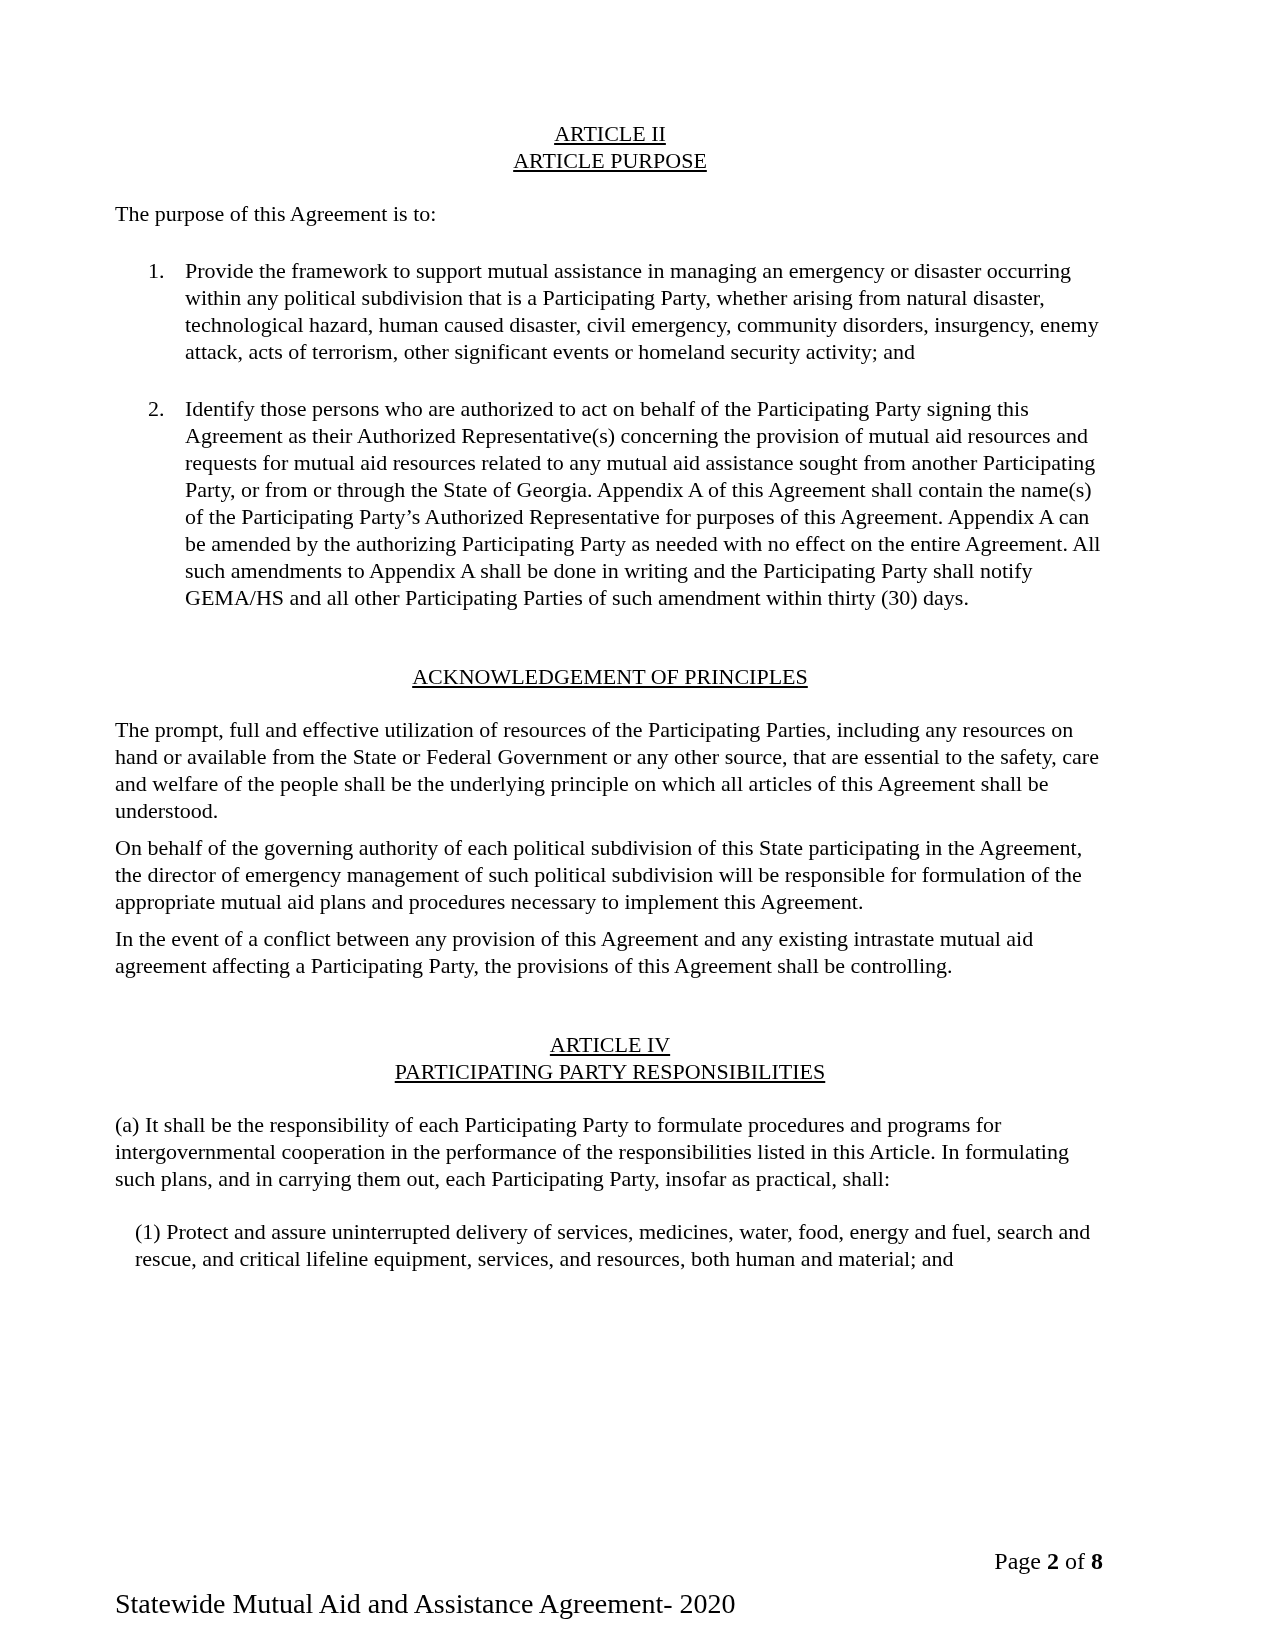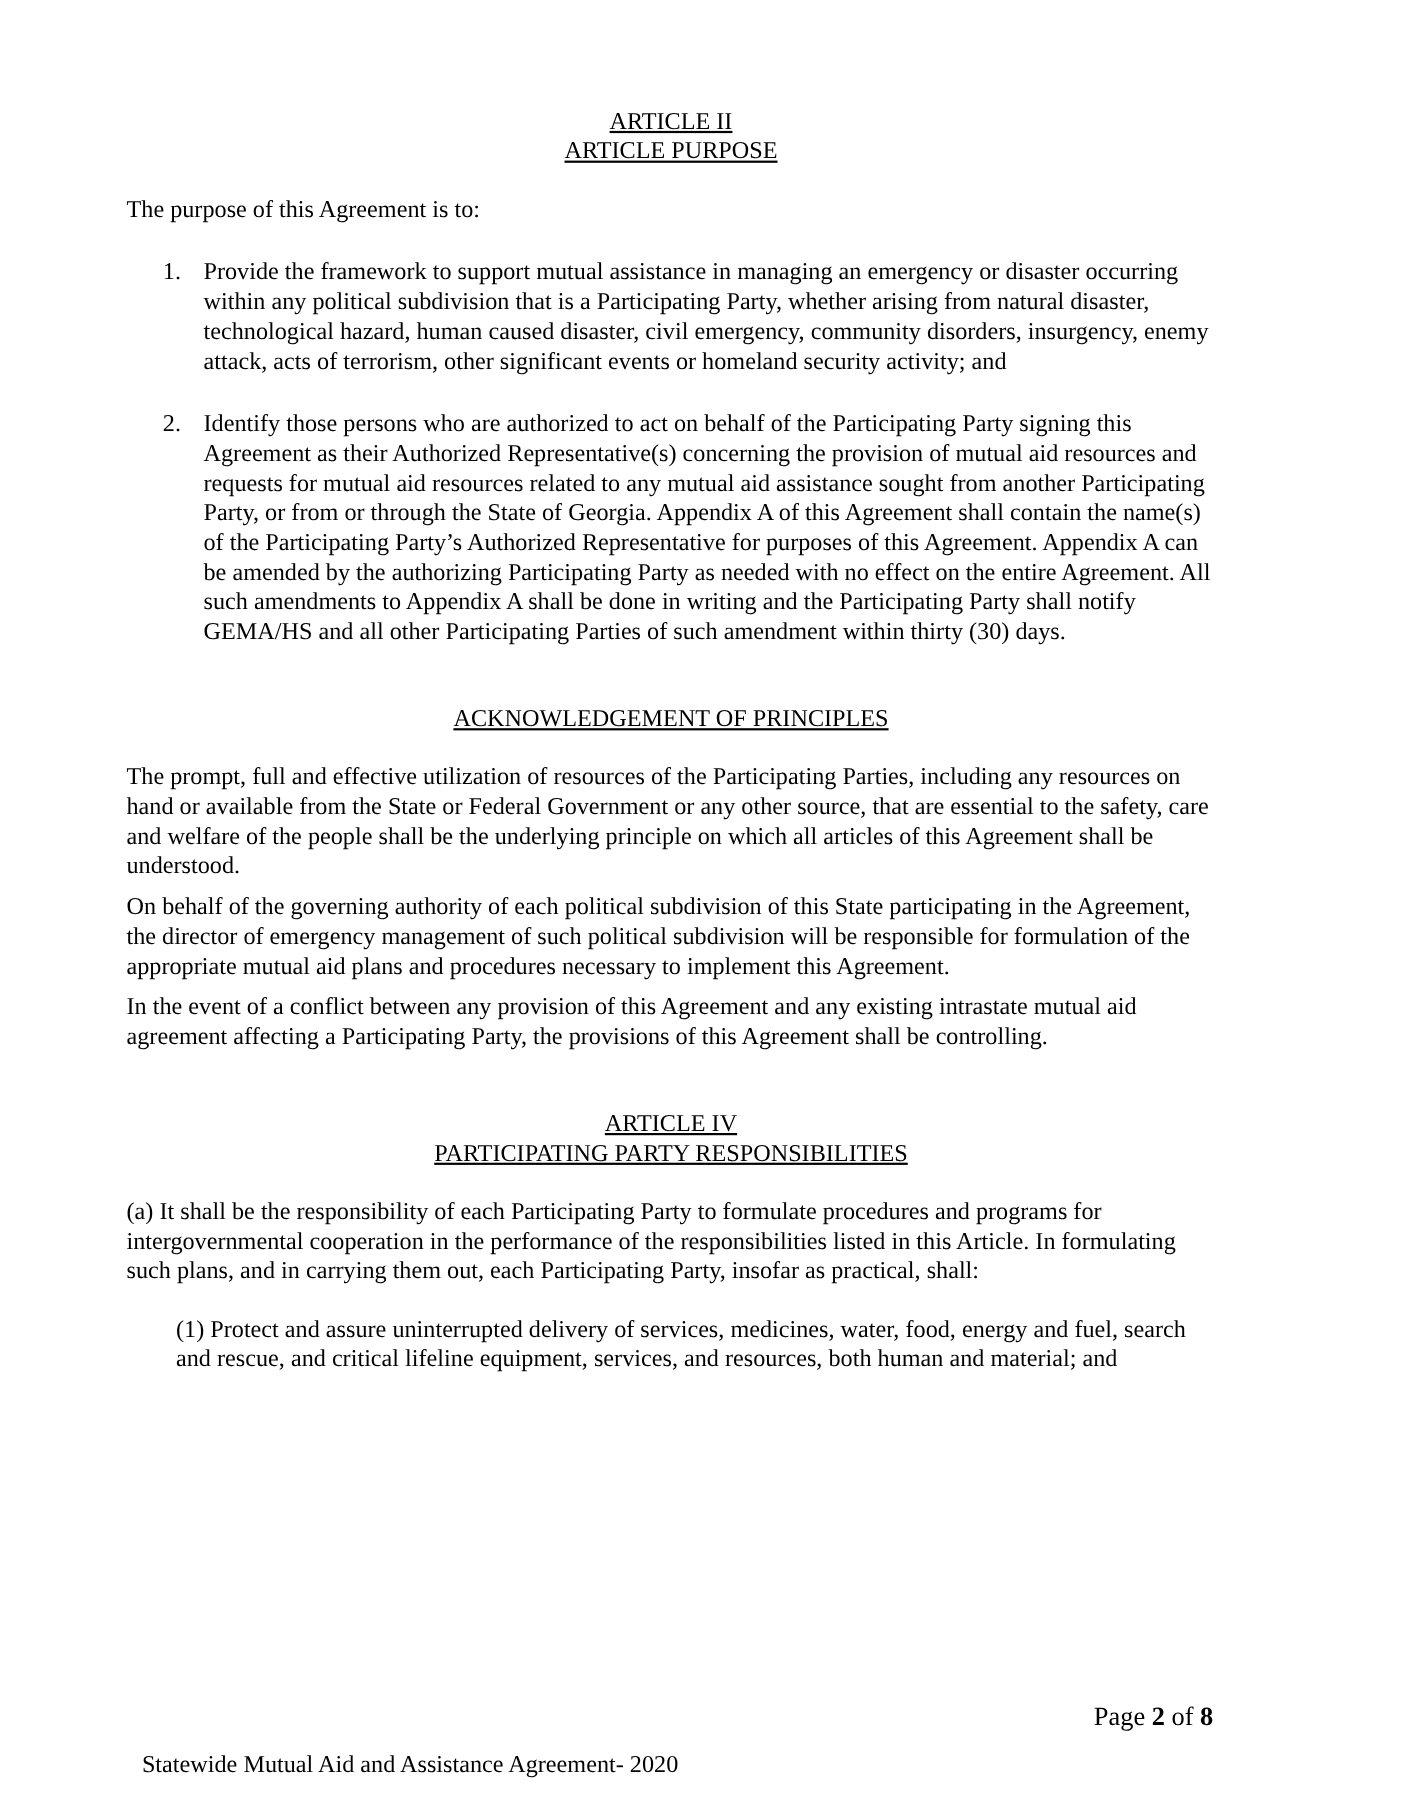--- a/index.html
+++ b/index.html
@@ -13,21 +13,21 @@
     position: relative;
     font-family: "Liberation Serif", serif;
     color: #000000;
     overflow: hidden;
   }
   .content {
     position: absolute;
     left: 115px;
     top: 0;
     width: 990px;
-    padding-top: 96px;
+    padding-top: 120px;
     font-size: 22px;
     line-height: 27px;
   }
   .heading {
     text-align: center;
     margin: 0;
   }
   .heading .hline {
     text-decoration: underline;
     display: inline;
@@ -47,34 +47,34 @@
     margin: 30px 0 0 33px;
   }
   .list-num {
     width: 37px;
     flex-shrink: 0;
   }
   .list-text {
     flex: 1;
   }
   .indent-para {
-    margin: 26px 0 0 45px;
+    margin: 26px 0 0 20px;
   }
   .footer-right {
     position: absolute;
     top: 1548px;
     right: 172px;
     font-size: 24px;
     line-height: 27px;
   }
   .footer-left {
     position: absolute;
     top: 1590px;
-    left: 129px;
-    font-size: 22px;
+    left: 115px;
+    font-size: 28px;
     line-height: 27px;
   }
 </style>
 </head>
 <body>
 
 <div class="content">
 
   <div class="heading-block first">
     <div class="heading"><span class="hline">ARTICLE II</span></div>

